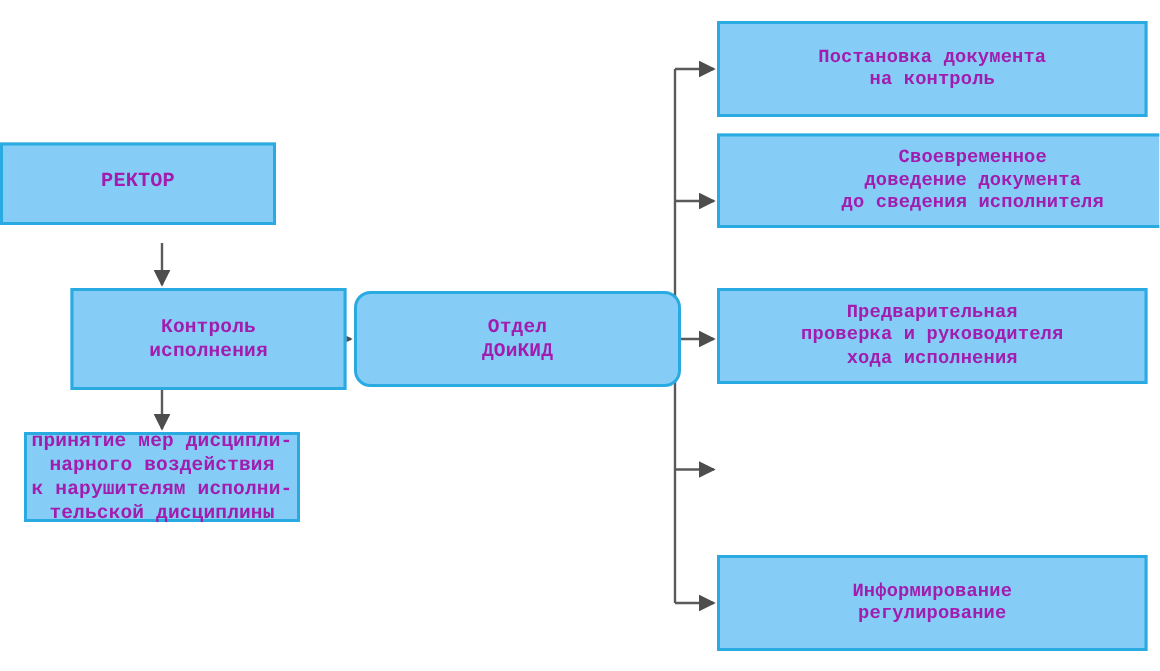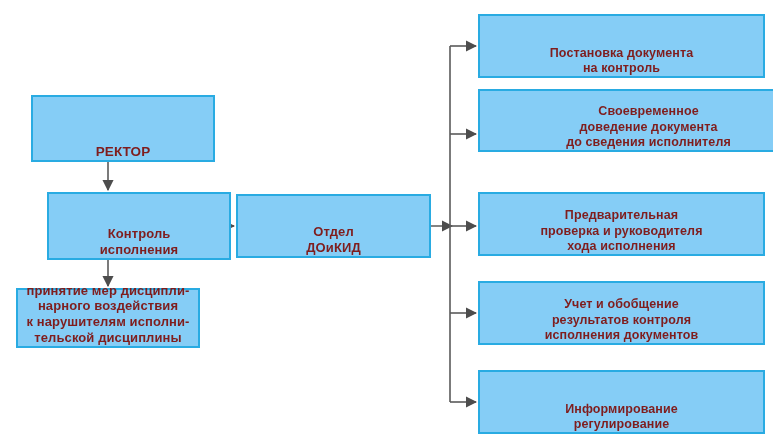--- a/index.html
+++ b/index.html
@@ -23,34 +23,35 @@
     top: 0;
     width: 773px;
     height: 447px;
     pointer-events: none;
   }
   .node {
     position: absolute;
     box-sizing: border-box;
     background: #85cdf6;
     border: 2px solid #29abe2;
-    color: #7f1d1d;
+    color: #a21caf;
     font-weight: bold;
     display: flex;
-    align-items: flex-end;
+    align-items: center;
     justify-content: center;
     text-align: center;
     line-height: 1.22;
     white-space: pre-line;
     letter-spacing: 0.1px;
+    font-family: Liberation Mono, monospace;
   }
-  .node.n-rector   { left: 31px;  top: 95px;  width: 184px; height: 67px; font-size: 13.5px; }
+  .node.n-rector   { left: 0;  top: 95px;  width: 184px; height: 55px; font-size: 13.5px; }
   .node.n-control  { left: 16px;  top: 192px; width: 184px; height: 68px; font-size: 13px; margin-left: 31px; }
   .node.n-measures { left: 16px;  top: 288px; width: 184px; height: 60px; font-size: 13px; }
-  .node.n-dept     { left: 236px; top: 194px; width: 195px; height: 64px; font-size: 13px; }
+  .node.n-dept     { left: 236px; top: 194px; width: 218px; height: 64px; font-size: 13px; border-radius: 11px; }
 
   .node.n-r1 { left: 478px; top: 14px;  width: 287px; height: 64px; font-size: 12.5px; }
   .node.n-r2 { left: 478px; top: 89px; width: 341px; height: 63px; font-size: 12.5px; }
   .node.n-r3 { left: 478px; top: 192px; width: 287px; height: 64px; font-size: 12.5px; }
   .node.n-r4 { left: 478px; top: 281px; width: 287px; height: 64px; font-size: 12.5px; }
   .node.n-r5 { left: 478px; top: 370px; width: 287px; height: 64px; font-size: 12.5px; }
 </style>
 </head>
 <body>
 
@@ -117,24 +118,19 @@
 доведение документа
 до сведения исполнителя</span>
   </div>
 
   <div class="node n-r3">
     <span>Предварительная
 проверка и руководителя
 хода исполнения</span>
   </div>
 
-  <div class="node n-r4">
-    <span>Учет и обобщение
-результатов контроля
-исполнения документов</span>
-  </div>
 
   <div class="node n-r5">
     <span>Информирование
 регулирование</span>
   </div>
 
 </div>
 
 </body></html>

